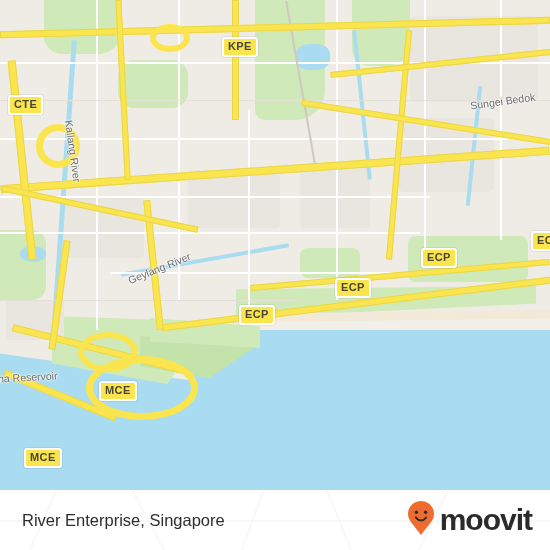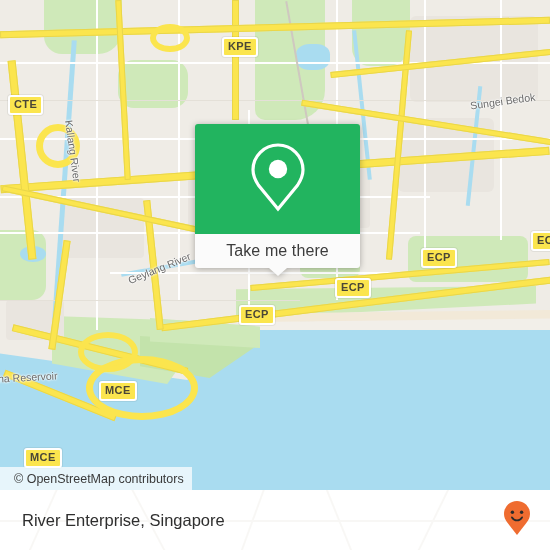--- a/index.html
+++ b/index.html
@@ -191,38 +191,21 @@
         <div class="shield" style="left: 24px; top: 448px;">MCE</div>
       </div>
 
     <div id="label-layer">
         <div class="mlabel" style="left: 470px; top: 95px; transform: rotate(-8deg);">Sungei Bedok</div>
         <div class="mlabel" style="left: 42px; top: 145px; transform: rotate(82deg);">Kallang River</div>
         <div class="mlabel" style="left: 126px; top: 262px; transform: rotate(-22deg);">Geylang River</div>
         <div class="mlabel" style="left: -2px; top: 371px; transform: rotate(-3deg);">na Reservoir</div>
       </div>
 
-    <div class="callout">
-      <div class="callout-top">
-        <span class="pin-icon">
-          <svg width="58" height="72" viewBox="0 0 58 72" fill="none" aria-hidden="true">
-            <path d="M29 4C15.2 4 4 15.1 4 28.8c0 5.6 2 10.1 5.3 15.2L29 68l19.7-24c3.3-5.1 5.3-9.6 5.3-15.2C54 15.1 42.8 4 29 4z" stroke="#ffffff" stroke-width="3.2" fill="none"></path>
-            <circle cx="29" cy="28" r="9.2" fill="#ffffff"></circle>
-          </svg>
-        </span>
-      </div>
-      <div class="callout-btn">
-        <span>Take me there</span>
-      </div>
-      <div class="callout-tail"></div>
-    </div>
-
-    <div class="attrib">
-      <span>© OpenStreetMap contributors</span>
-    </div>
+
   </div>
 
   <div class="bottom">
     <div class="bottom-watermark">
       <i style="left:40px;top:-10px;width:2px;height:90px;transform:rotate(24deg);"></i>
       <i style="left:150px;top:-10px;width:2px;height:90px;transform:rotate(-28deg);"></i>
       <i style="left:250px;top:-10px;width:2px;height:90px;transform:rotate(20deg);"></i>
       <i style="left:340px;top:-10px;width:2px;height:90px;transform:rotate(-22deg);"></i>
       <i style="left:430px;top:-10px;width:2px;height:90px;transform:rotate(26deg);"></i>
       <i style="left:0;top:30px;width:550px;height:2px;"></i>
@@ -232,15 +215,16 @@
 
     <div class="brand">
       <span>
         <svg width="30" height="36" viewBox="0 0 30 36" aria-hidden="true">
           <path d="M15 1C7.8 1 2 6.7 2 13.9c0 3.3 1.3 6 3.3 8.6L15 35l9.7-12.5c2-2.6 3.3-5.3 3.3-8.6C28 6.7 22.2 1 15 1z" fill="#ef6c30"></path>
           <circle cx="10.4" cy="12.2" r="1.7" fill="#2b2b2b"></circle>
           <circle cx="19.6" cy="12.2" r="1.7" fill="#2b2b2b"></circle>
           <path d="M10 17.4c1.3 2 3 3 5 3s3.7-1 5-3" stroke="#2b2b2b" stroke-width="1.9" fill="none" stroke-linecap="round"></path>
         </svg>
       </span>
+      <span class="brand-name">moovit</span>
     </div>
   </div>
 </div>
 
 </body></html>

